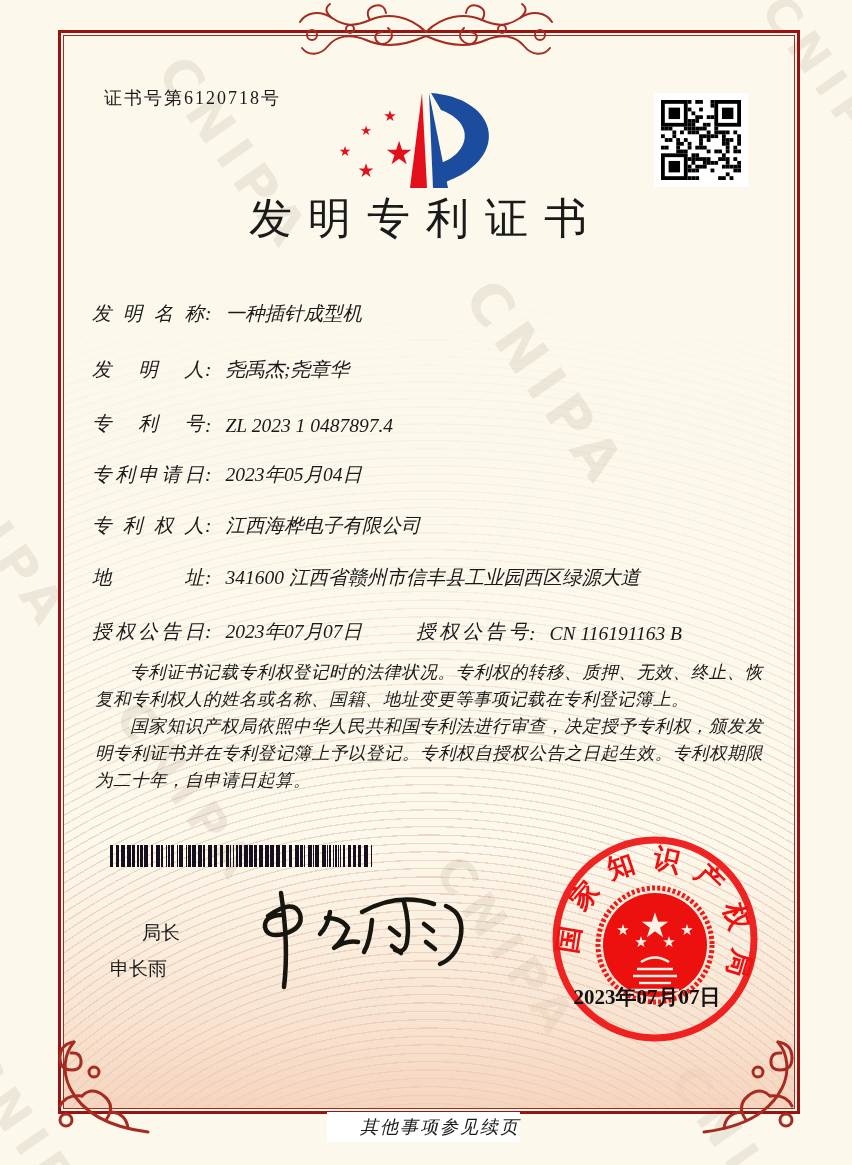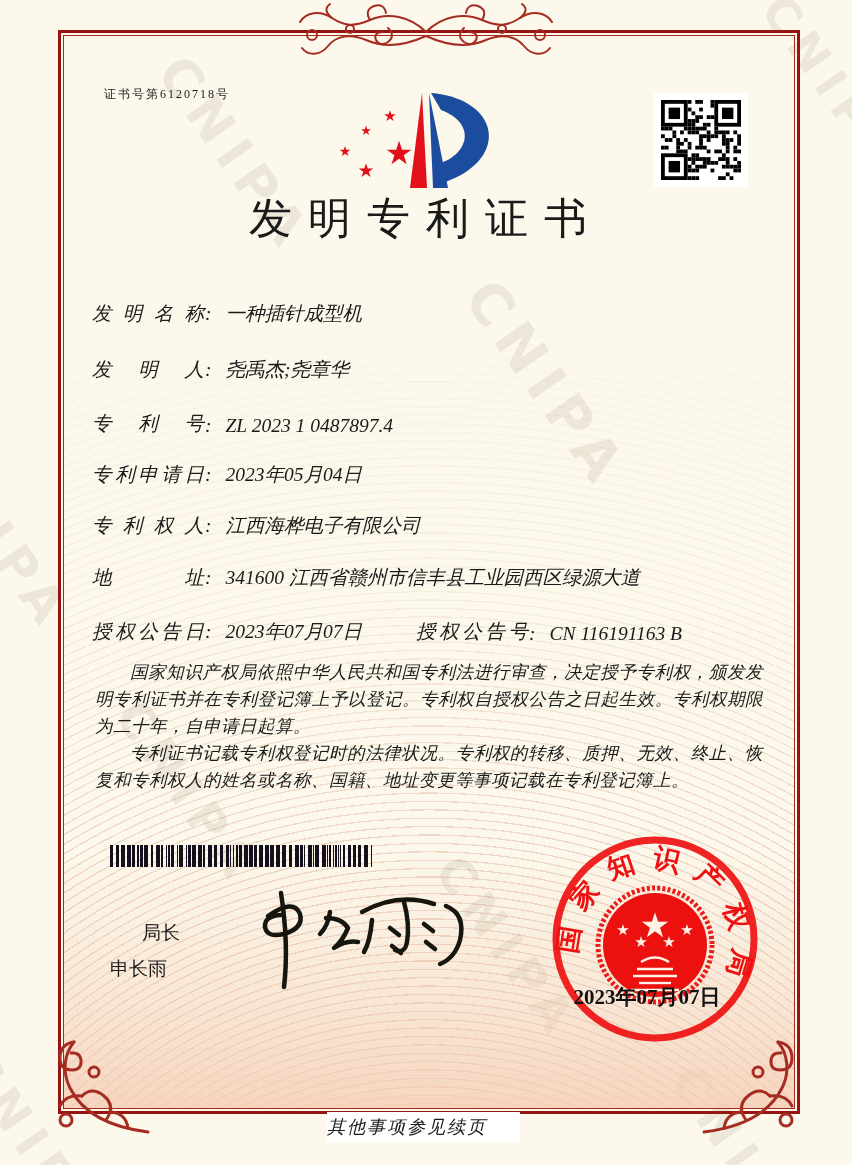--- a/index.html
+++ b/index.html
@@ -14,21 +14,21 @@
          border:3px solid #971412;}
   .frame::after{content:"";position:absolute;left:2px;top:2px;right:2px;bottom:2px;
          border:1px solid #a52a20;}
   .waves{position:absolute;left:3px;top:3px;right:3px;bottom:3px;
      background:
        linear-gradient(to top, rgba(244,206,182,0.85), rgba(244,206,182,0) 24%),
        repeating-radial-gradient(140% 100% at 50% 138%, rgba(200,115,82,0.40) 0 1.2px, rgba(0,0,0,0) 1.2px 8px);
      -webkit-mask:linear-gradient(to top,#000 0%,rgba(0,0,0,0.8) 14%,rgba(0,0,0,0.22) 48%,transparent 78%);
      mask:linear-gradient(to top,#000 0%,rgba(0,0,0,0.8) 14%,rgba(0,0,0,0.22) 48%,transparent 78%);}
   
-  .cert-no{position:absolute;left:104px;top:86px;font-size:12px;letter-spacing:2px;}
+  .cert-no{position:absolute;left:104px;top:86px;font-size:18px;letter-spacing:2px;}
   .logo{position:absolute;left:325px;top:86px;}
   .qr{position:absolute;left:654px;top:93px;width:94px;height:94px;background:#fff;}
   .qr svg{position:absolute;left:7px;top:7px;}
   .title{position:absolute;left:58px;top:190px;width:736px;text-align:center;
          font-size:43px;letter-spacing:16px;font-weight:500;}
   
   .row{position:absolute;left:92px;width:660px;font-size:19.5px;white-space:nowrap;font-style:italic;}
   .flabel{display:inline-block;width:112px;text-align:justify;text-align-last:justify;
           vertical-align:bottom;}
   .colon{display:inline-block;margin:0 14px 0 1px;}
@@ -43,21 +43,21 @@
   .signer-title{position:absolute;left:110px;top:920px;font-size:19px;
         font-family:"Liberation Sans","DejaVu Sans",sans-serif;margin-left:32px;}
   .signer-name{position:absolute;left:110px;top:956px;font-size:19px;
         font-family:"Liberation Sans","DejaVu Sans",sans-serif;}
   .signature{position:absolute;left:248px;top:883px;}
   .seal{position:absolute;left:549px;top:833px;}
   .seal-date{position:absolute;left:541px;top:983px;width:212px;text-align:center;
         font-size:21px;font-weight:bold;color:#111;}
   .page-num{position:absolute;left:58px;top:1067px;width:736px;text-align:center;font-size:15px;}
   .note-box{position:absolute;left:327px;top:1112px;width:193px;height:30px;background:#ffffff;
-        text-align:left;line-height:30px;font-size:18px;font-style:italic;letter-spacing:2px;}
+        text-align:right;line-height:30px;font-size:18px;font-style:italic;letter-spacing:2px;}
   .orn{position:absolute;pointer-events:none;}
 </style>
 </head>
 <body>
 
 <div class="page">
 
   <div class="wm" style="left:195px;top:45px;font-size:52px;">CNIPA</div>
   <div class="wm" style="left:795px;top:-15px;font-size:46px;">CNIPA</div>
   <div class="wm" style="left:505px;top:268px;font-size:56px;">CNIPA</div>
@@ -291,22 +291,22 @@
     <span class="flabel">地址</span><span class="colon">:</span><span class="fvalue">341600 江西省赣州市信丰县工业园西区绿源大道</span>
   </div>
   <div class="row" style="top:618px">
     <span class="flabel">授权公告日</span><span class="colon">:</span><span class="fvalue">2023年07月07日</span>
     <span class="grant2">
       <span class="flabel">授权公告号</span><span class="colon">:</span><span class="fvalue">CN 116191163 B</span>
     </span>
   </div>
 
   <div class="legal">
+    <p>专利证书记载专利权登记时的法律状况。专利权的转移、质押、无效、终止、恢复和专利权人的姓名或名称、国籍、地址变更等事项记载在专利登记簿上。</p>
     <p>国家知识产权局依照中华人民共和国专利法进行审查，决定授予专利权，颁发发明专利证书并在专利登记簿上予以登记。专利权自授权公告之日起生效。专利权期限为二十年，自申请日起算。</p>
-    <p>专利证书记载专利权登记时的法律状况。专利权的转移、质押、无效、终止、恢复和专利权人的姓名或名称、国籍、地址变更等事项记载在专利登记簿上。</p>
   </div>
 
   <svg class="barcode" id="barcode-svg" width="264" height="22">
       <rect x="0" y="0" width="3" height="22" fill="#14101e"></rect>
       <rect x="6" y="0" width="3" height="22" fill="#14101e"></rect>
       <rect x="11" y="0" width="4" height="22" fill="#14101e"></rect>
       <rect x="17" y="0" width="4" height="22" fill="#14101e"></rect>
       <rect x="22" y="0" width="3" height="22" fill="#14101e"></rect>
       <rect x="27" y="0" width="2" height="22" fill="#14101e"></rect>
       <rect x="30" y="0" width="3" height="22" fill="#14101e"></rect>

